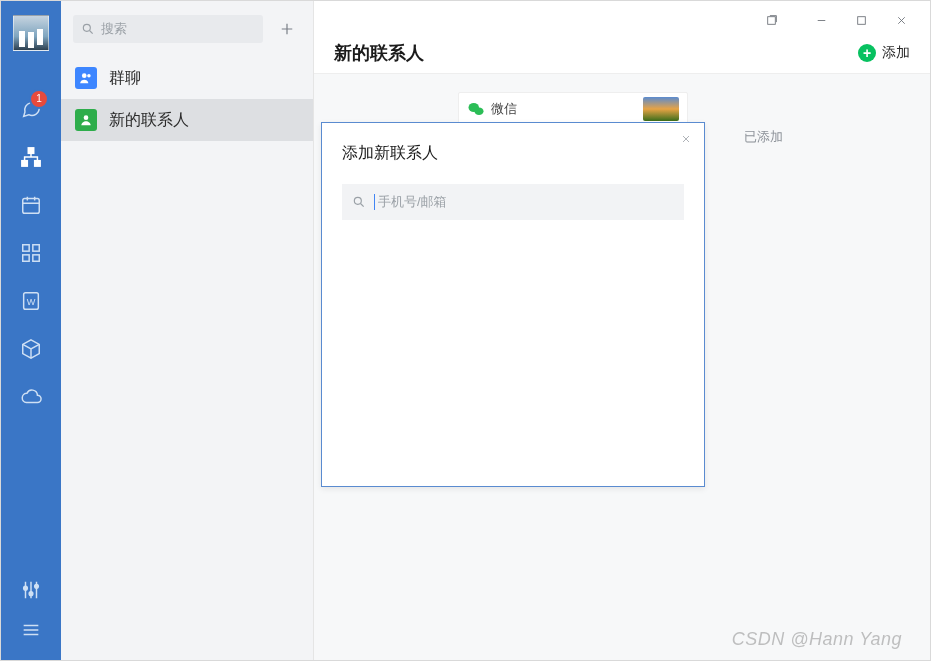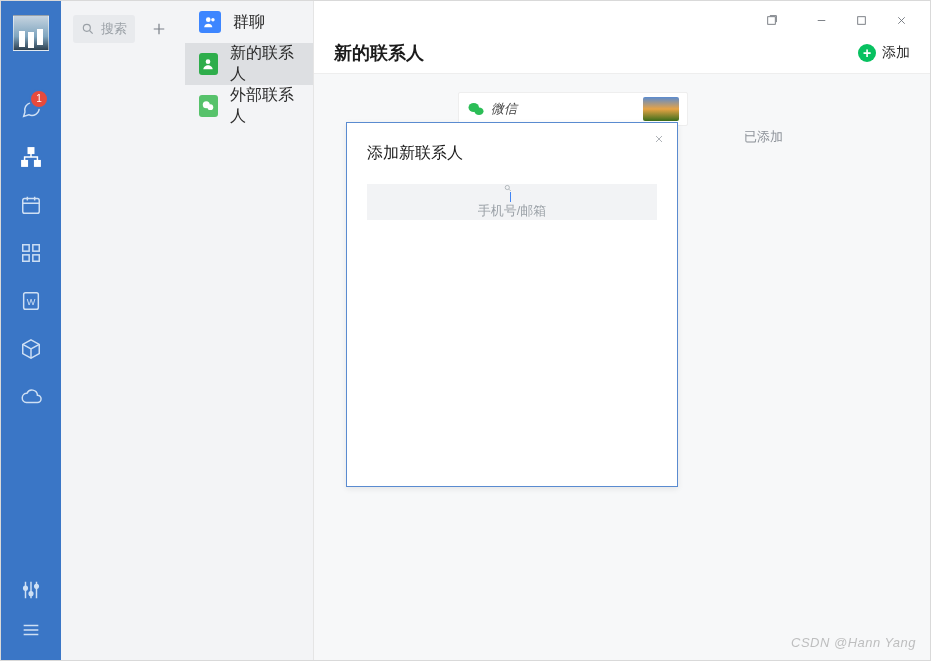--- a/index.html
+++ b/index.html
@@ -35,21 +35,21 @@
     width:16px; height:16px; background:#e74a3c; color:#fff;
     border-radius:50%; font-size:10px; line-height:16px;
     text-align:center; border:2px solid #3a76c6; box-sizing:content-box;
   }
   .rail-bottom{ position:absolute; bottom:10px; left:0; width:100%; }
   .rail-bottom .rail-item{ height:40px; }
 
   
   .sidebar{
     width:253px; height:100%; background:#f3f4f6; border-right:1px solid #e5e5e5;
-    display:flex; flex-direction:row;
+    display:flex; flex-direction:column;text-align:right;
   }
   .search-row{
     height:56px; display:flex; align-items:center; padding:0 12px;
   }
   .search-box{
     flex:1; height:28px; background:#e8eaed; border-radius:3px;
     display:flex; align-items:center; padding:0 8px; color:#9aa0a6; font-size:13px;
   }
   .search-box svg{ width:14px; height:14px; stroke:#9aa0a6; fill:none; stroke-width:2; margin-right:6px;}
   .plus-btn{
@@ -99,63 +99,63 @@
 
   .content{
     flex:1; background:#f7f8f9; border-top:1px solid #eee;
     padding:18px 20px 20px 130px; position:relative;
   }
 
   
   .card{
     width:230px; height:34px; background:#fff; border:1px solid #eee; border-radius:2px;
     display:flex; align-items:center; padding:0 8px; justify-content:space-between;
-    position:absolute; top:18px; left:144px;font-style:italic;
+    position:absolute; top:18px; left:144px;
   }
   .card-left{ display:flex; align-items:center; font-size:13px; color:#444; }
   .wechat-ic{ width:18px; height:18px; margin-right:6px; }
   .wechat-ic svg{ width:18px; height:18px; fill:#2bbd56; }
   .card-thumb{
     width:36px; height:24px; border-radius:2px;
     background: linear-gradient(180deg,#5a8bd0 0%,#e7a345 50%,#3a6d1b 100%);
   }
 
   .status-chip{
     position:absolute; top:54px; left:430px;
     font-size:13px; color:#8d9299;text-align:right;
   }
 
   
   .dialog{
-    position:absolute; top:48px; left:32px;
-    width:332px; height:365px; background:#fff;
+    position:absolute; top:48px; left:7px;
+    width:384px; height:365px; background:#fff;
     border:1px solid #5a8bd0; box-shadow:0 2px 6px rgba(0,0,0,.08);
   }
   .dlg-close{
     position:absolute; top:6px; right:8px; width:20px; height:20px;
     display:flex; align-items:center; justify-content:center; color:#9aa0a6; cursor:pointer;
   }
   .dlg-close svg{ width:12px; height:12px; stroke:currentColor; stroke-width:1.6; fill:none;}
   .dlg-title{
     font-size:16px; color:#1b1b1b; padding:20px 20px 12px 20px;
   }
   .dlg-search{
     margin:8px 20px 0 20px; height:36px; background:#f2f3f5;
-    display:flex; align-items:center; padding:0 10px; color:#9aa0a6; font-size:13px;flex-direction:column;
+    display:flex; align-items:center; padding:0 10px; color:#9aa0a6; font-size:13px;
   }
   .dlg-search svg{ width:14px; height:14px; stroke:#9aa0a6; fill:none; stroke-width:2; margin-right:8px;}
   .dlg-search .cursor{
     width:1px; height:16px; background:#4285f4; margin-right:3px;
     animation:blink 1s steps(1) infinite;
   }
   @keyframes blink{ 50%{ opacity:0;} }
 
   .watermark{
-    position:absolute; right:14px; bottom:10px;
-    font-style:italic; color:rgba(120,120,120,.45); font-size:13px; letter-spacing:.5px;
+    position:absolute; right:28px; bottom:10px;
+    font-style:italic; color:rgba(120,120,120,.45); font-size:18px; letter-spacing:.5px;
     pointer-events:none;
   }
 </style>
 </head>
 <body>
 
 <div class="rail">
   <div class="avatar-frame"></div>
 
   <div class="rail-item">
@@ -258,29 +258,20 @@
     <div class="list-item selected">
       <span class="li-icon ic-green">
         <svg viewBox="0 0 24 24">
             <circle cx="12" cy="8" r="4"></circle>
             <path d="M4 21c0-4 4-7 8-7s8 3 8 7"></path>
           </svg>
       </span>
       <span>新的联系人</span>
     </div>
 
-    <div class="list-item">
-      <span class="li-icon ic-lgreen">
-        <svg viewBox="0 0 24 24">
-            <circle cx="9" cy="10" r="6"></circle>
-            <circle cx="16" cy="14" r="5"></circle>
-          </svg>
-      </span>
-      <span>外部联系人</span>
-    </div>
 
     <div class="list-gap"></div>
 
   </div>
 </div>
 
 <div class="main">
   <div class="titlebar">
     <div class="tb-btn">
       <svg viewBox="0 0 24 24">

